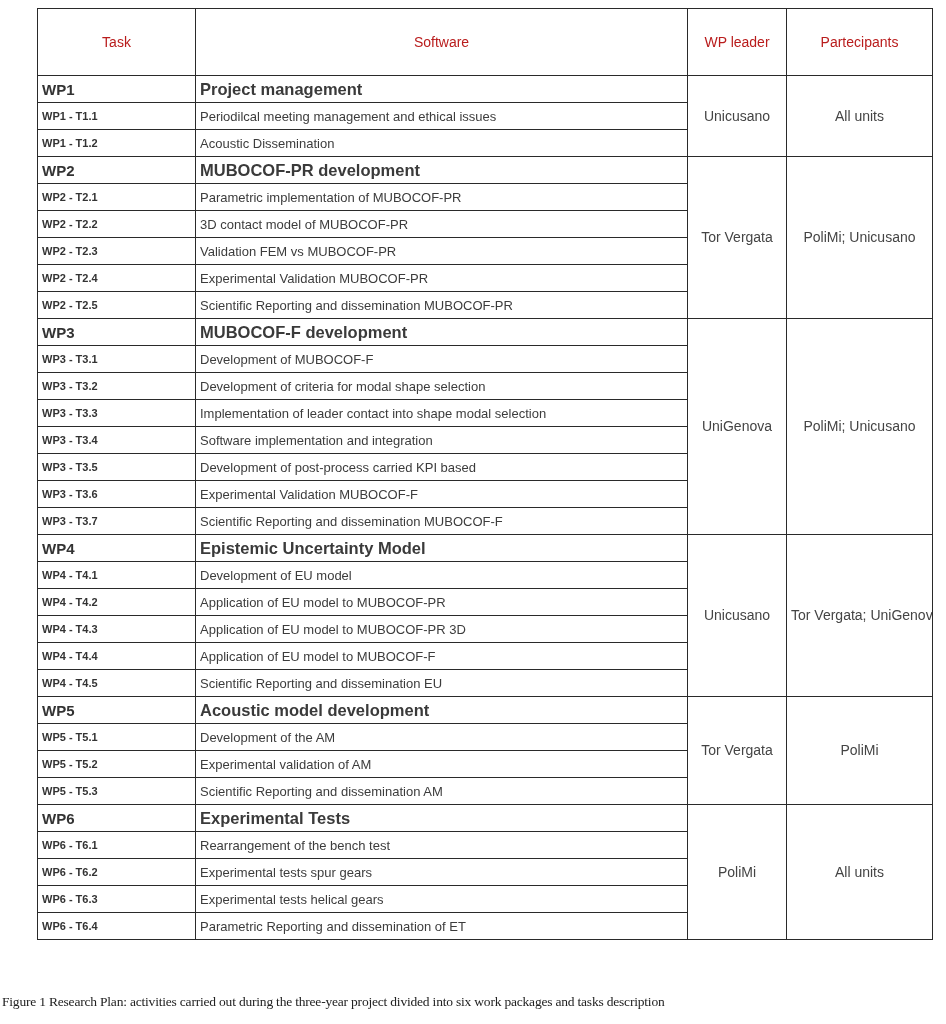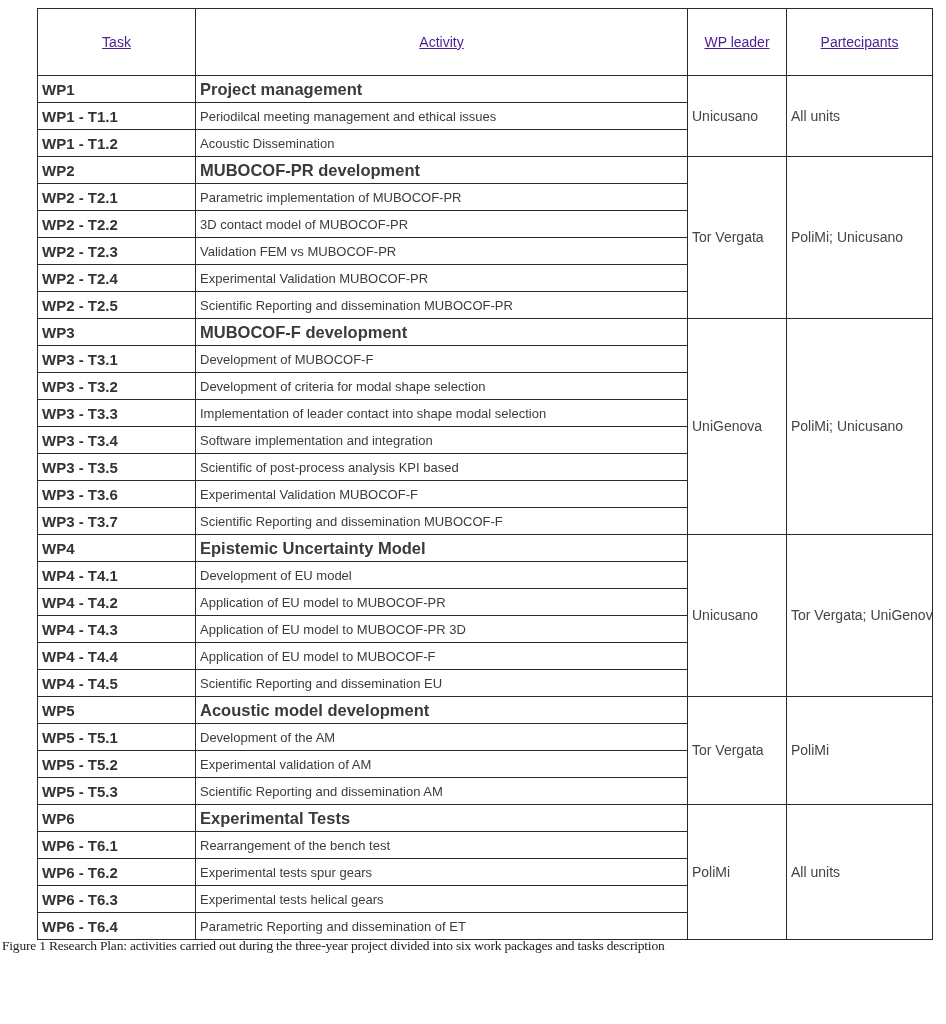--- a/index.html
+++ b/index.html
@@ -16,50 +16,49 @@
     border: 1.5px solid #2a2a2a;
     padding: 0 4px;
     overflow: hidden;
     white-space: nowrap;
   }
   .tbl th {
     height: 66px;
     font-weight: normal;
     font-size: 14px;
     text-align: center;
-    color: #4c1d95;
-    text-decoration: underline;
+    color: #b91c1c;
   }
   .tbl td { height: 26px; }
-  .c-task { font-size: 15px; font-weight: bold; color: #333; padding-left: 3px; }
+  .c-task { font-size: 11px; font-weight: bold; color: #333; padding-left: 3px; }
   .c-act { font-size: 13px; color: #3c3c3c; padding-left: 4px; }
   .wp-row .c-task { font-size: 15px; margin-top: 21px; }
   .wp-row .c-act { font-size: 16.5px; font-weight: bold; color: #3a3a3a; }
-  .c-merge { text-align: left; vertical-align: middle; font-size: 14px; color: #444; white-space: normal; line-height: 19px; }
+  .c-merge { text-align: center; vertical-align: middle; font-size: 14px; color: #444; white-space: normal; line-height: 19px; }
   .caption {
-    position: absolute; left: 2px; top: 938px;
+    position: absolute; left: 2px; top: 994px;
     font-family: "Liberation Serif", "DejaVu Serif", serif;
     font-size: 13.5px; color: #222;
     letter-spacing: -0.2px;
   }
 </style>
 </head>
 <body>
 
 <table class="tbl">
   <colgroup>
     <col style="width:158px">
     <col style="width:492px">
     <col style="width:99px">
     <col style="width:146px">
   </colgroup>
   <thead>
     <tr>
       <th>Task</th>
-      <th>Activity</th>
+      <th>Software</th>
       <th>WP leader</th>
       <th>Partecipants</th>
     </tr>
   </thead>
   <tbody>
 
     <tr class="wp-row">
       <td class="c-task">WP1</td>
       <td class="c-act">Project management</td>
       <td class="c-merge" rowspan="3">Unicusano</td>
@@ -118,21 +117,21 @@
     <tr>
       <td class="c-task">WP3 - T3.3</td>
       <td class="c-act">Implementation of leader contact into shape modal selection</td>
     </tr>
     <tr>
       <td class="c-task">WP3 - T3.4</td>
       <td class="c-act">Software implementation and integration</td>
     </tr>
     <tr>
       <td class="c-task">WP3 - T3.5</td>
-      <td class="c-act">Scientific of post-process analysis KPI based</td>
+      <td class="c-act">Development of post-process carried KPI based</td>
     </tr>
     <tr>
       <td class="c-task">WP3 - T3.6</td>
       <td class="c-act">Experimental Validation MUBOCOF-F</td>
     </tr>
     <tr>
       <td class="c-task">WP3 - T3.7</td>
       <td class="c-act">Scientific Reporting and dissemination MUBOCOF-F</td>
     </tr>
 

